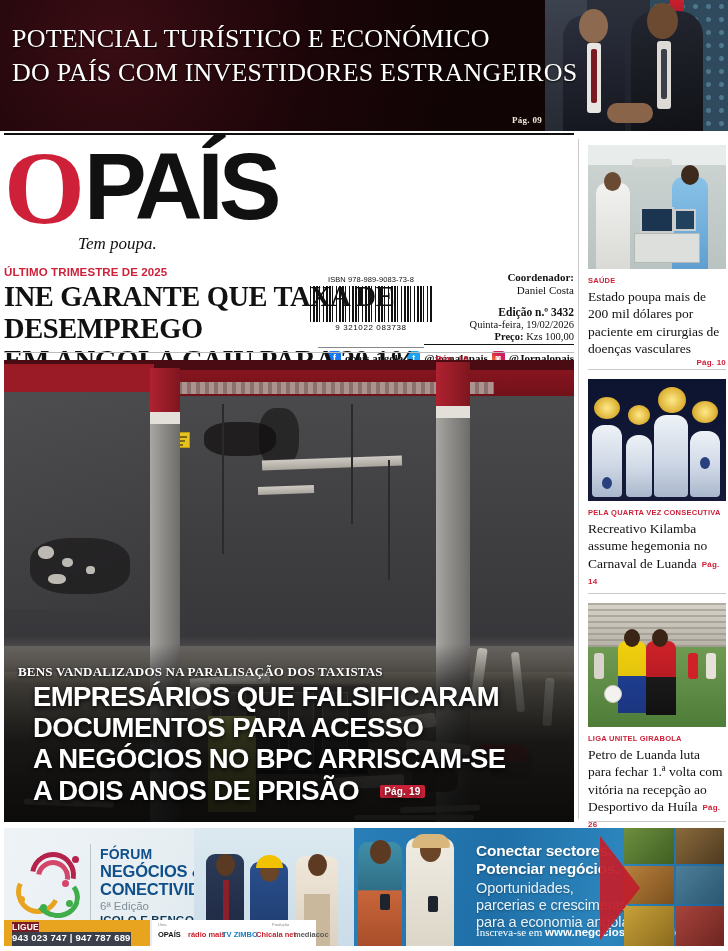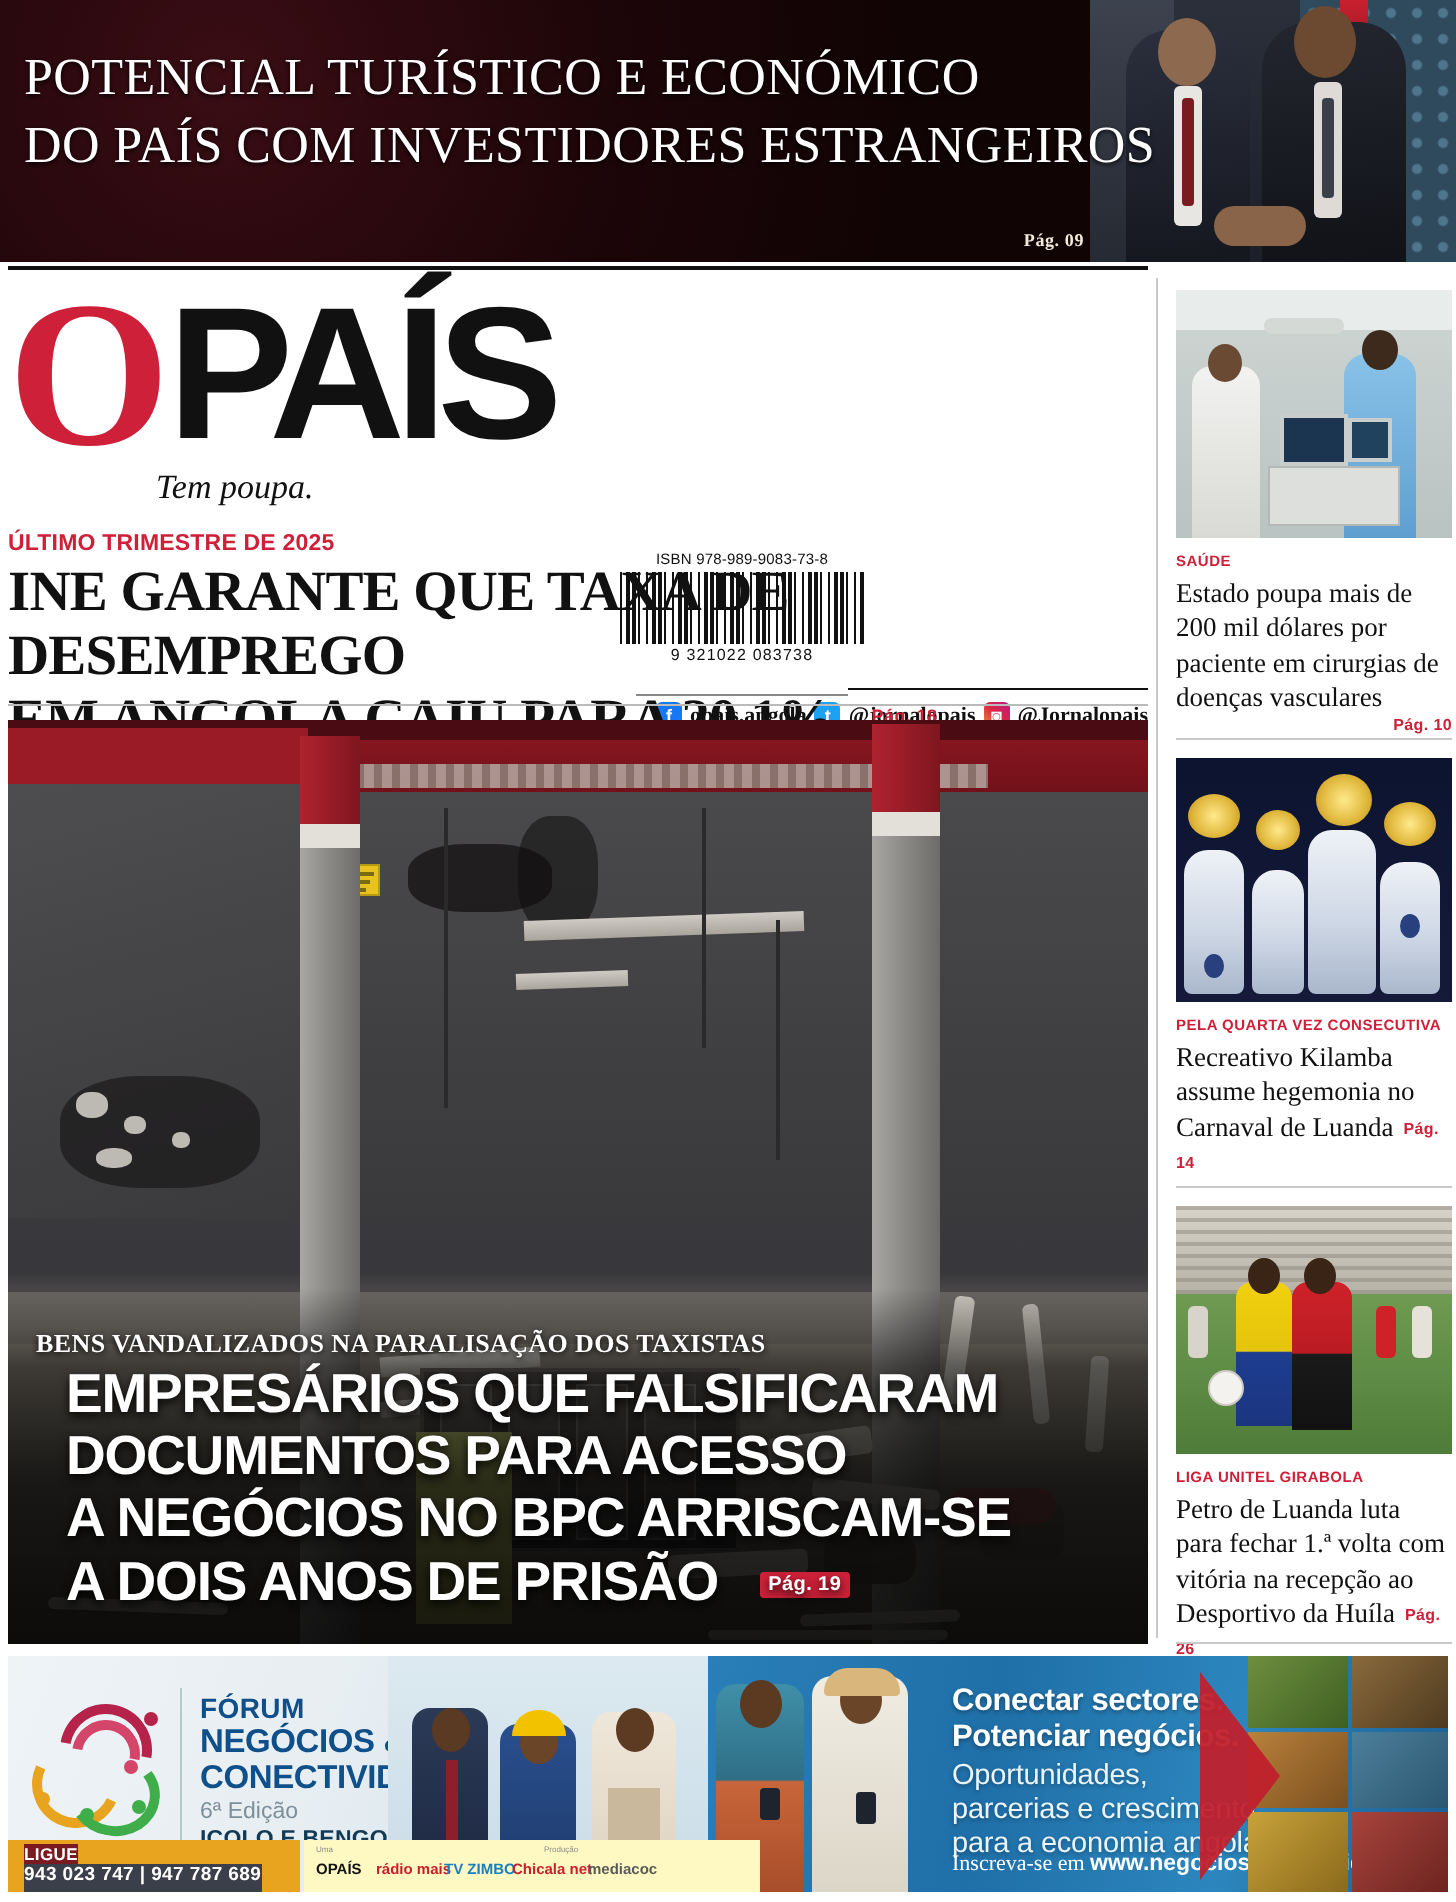--- a/index.html
+++ b/index.html
@@ -387,21 +387,21 @@
   .mos2{left:76px;top:0;width:48px;height:36px;background:linear-gradient(135deg,#8a6a3c,#4e3a1f);}
   .mos3{left:24px;top:38px;width:50px;height:38px;background:linear-gradient(135deg,#b9813c,#7a4f1e);}
   .mos4{left:76px;top:38px;width:48px;height:38px;background:linear-gradient(135deg,#4d7f9a,#2a5670);}
   .mos5{left:24px;top:78px;width:50px;height:40px;background:linear-gradient(135deg,#c9a23a,#8a6a1c);}
   .mos6{left:76px;top:78px;width:48px;height:40px;background:linear-gradient(135deg,#a8443c,#6d2420);}
   .ad-arrow{position:absolute;left:0;top:8px;width:0;height:0;border-top:52px solid transparent;border-bottom:52px solid transparent;border-left:40px solid #c0202c;opacity:.95;}
   .ad-bottom{position:absolute;left:0;bottom:0;width:350px;height:26px;}
   .ad-ligue{position:absolute;left:0;bottom:0;width:146px;height:26px;background:#e8a41e;}
   .ad-ligue .t1{position:absolute;left:8px;top:2px;font-family:"Liberation Sans",sans-serif;font-weight:bold;font-size:8.5px;color:#fff;letter-spacing:.2px;}
   .ad-ligue .t2{position:absolute;left:8px;top:12px;font-family:"Liberation Sans",sans-serif;font-weight:bold;font-size:9.5px;color:#fff;letter-spacing:.2px;}
-  .ad-logos{position:absolute;left:148px;bottom:0;width:228px;height:26px;background:#fef9c3;}
+  .ad-logos{position:absolute;left:148px;bottom:0;width:164px;height:26px;background:#ffffff;}
   .ad-logos .tag{position:absolute;top:2px;font-family:"Liberation Sans",sans-serif;font-size:4px;color:#8a8a8a;}
   .ad-logos .g1{left:6px;} .ad-logos .g2{left:120px;}
   .ad-logos .brand{position:absolute;top:10px;font-family:"Liberation Sans",sans-serif;font-weight:bold;font-size:7.5px;}
   .bd1{left:6px;color:#111;} .bd2{left:36px;color:#c8202c;} .bd3{left:70px;color:#1a7fc0;}
   .bd4{left:104px;color:#c8202c;} .bd5{left:142px;color:#5a5a5a;}
 </style>
 </head>
 <body>
 
 <div class="page">
@@ -438,20 +438,30 @@
     </div>
     <div class="logo-tag">Tem poupa.</div>
 
     <div class="isbn-block">
       <div class="isbn-txt">ISBN 978-989-9083-73-8</div>
       <div class="barcode"></div>
       <div class="barcode-digits">9  321022  083738</div>
     </div>
     <div class="isbn-underline"></div>
 
+    <div class="info-block">
+      <div class="lbl">Coordenador:</div>
+      <div class="val">Daniel Costa</div>
+      <div class="info-edi">Edição n.º 3432</div>
+      <div class="info-date">Quinta-feira, 19/02/2026</div>
+      <div class="info-price">
+        <b>Preço:</b>
+        <span>Kzs 100,00</span>
+      </div>
+    </div>
     <div class="info-rule"></div>
 
     <div class="social-row">
       <span class="sico fb">f</span>
       <span>opais.angola</span>
       <span class="sico tw">t</span>
       <span>@jornalopais</span>
       <span class="sico ig">◙</span>
       <span>@Jornalopais</span>
     </div>

